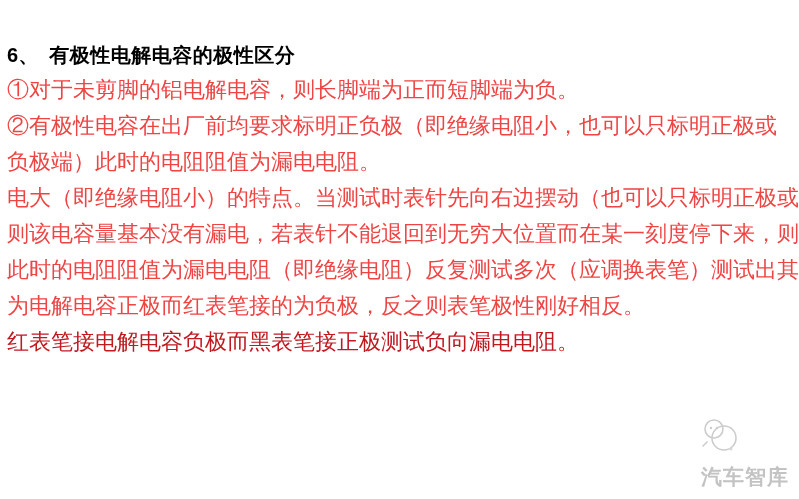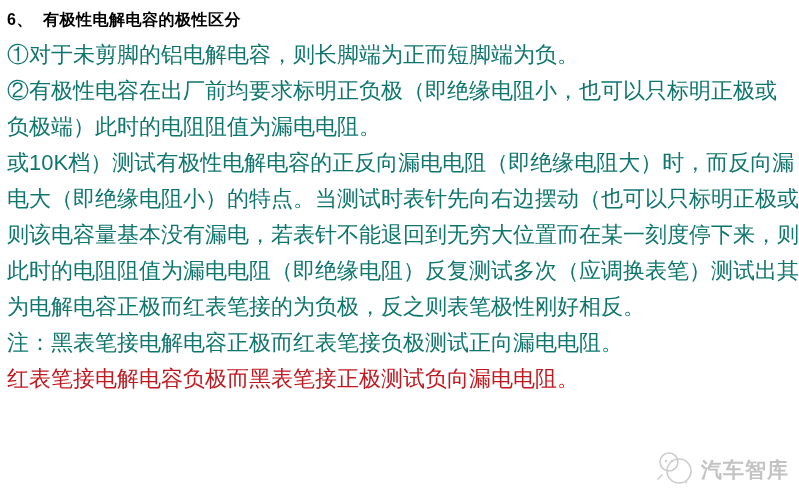--- a/index.html
+++ b/index.html
@@ -11,51 +11,52 @@
     width: 799px;
     height: 499px;
     overflow: hidden;
     position: relative;
     font-family: "Liberation Sans", sans-serif;
   }
   .doc {
     padding: 6px 0 0 7px;
   }
   .heading {
-    font-size: 16px;
+    font-size: 20px;
     font-weight: bold;
     color: #000000;
     line-height: 28px;
     white-space: nowrap;
     letter-spacing: 0.5px;
+    margin-top: 35px;
   }
   .heading .heading-gap {
     display: inline-block;
     width: 10px;
   }
   .text-lines {
     margin-top: 3px;
   }
   .line {
     font-size: 22px;
     line-height: 36px;
-    color: #0f766e;
+    color: #ef4444;
     white-space: nowrap;
   }
   .line.red {
     color: #c01920;
   }
   .watermark {
     position: absolute;
     right: 10px;
     bottom: 8px;
     display: flex;
-    align-items: center;
     gap: 5px;
     color: #c3c3c3;
+    flex-direction: column;
   }
   .wm-icon {
     width: 40px;
     height: 42px;
     display: inline-block;
   }
   .wm-text {
     font-size: 21px;
     font-weight: bold;
     letter-spacing: 1px;
@@ -65,26 +66,24 @@
 <body>
 
 <div class="doc">
   <div class="heading">
     <span>6、</span><span class="heading-gap"></span><span>有极性电解电容的极性区分</span>
   </div>
   <div class="text-lines">
       <div class="line">①对于未剪脚的铝电解电容，则长脚端为正而短脚端为负。</div>
       <div class="line">②有极性电容在出厂前均要求标明正负极（即绝缘电阻小，也可以只标明正极或</div>
       <div class="line">负极端）此时的电阻阻值为漏电电阻。</div>
-      <div class="line">或10K档）测试有极性电解电容的正反向漏电电阻（即绝缘电阻大）时，而反向漏</div>
       <div class="line">电大（即绝缘电阻小）的特点。当测试时表针先向右边摆动（也可以只标明正极或</div>
       <div class="line">则该电容量基本没有漏电，若表针不能退回到无穷大位置而在某一刻度停下来，则</div>
       <div class="line">此时的电阻阻值为漏电电阻（即绝缘电阻）反复测试多次（应调换表笔）测试出其</div>
       <div class="line">为电解电容正极而红表笔接的为负极，反之则表笔极性刚好相反。</div>
-      <div class="line">注：黑表笔接电解电容正极而红表笔接负极测试正向漏电电阻。</div>
       <div class="line red">红表笔接电解电容负极而黑表笔接正极测试负向漏电电阻。</div>
     </div>
 </div>
 
 <div class="watermark">
   <span class="wm-icon">
     <svg viewBox="0 0 40 42" width="40" height="42" fill="none" stroke="#cccccc" stroke-width="1.6">
       <circle cx="13" cy="13" r="9"></circle>
       <circle cx="23" cy="22" r="12"></circle>
       <circle cx="10" cy="12" r="1.2" fill="#cccccc" stroke="none"></circle>

